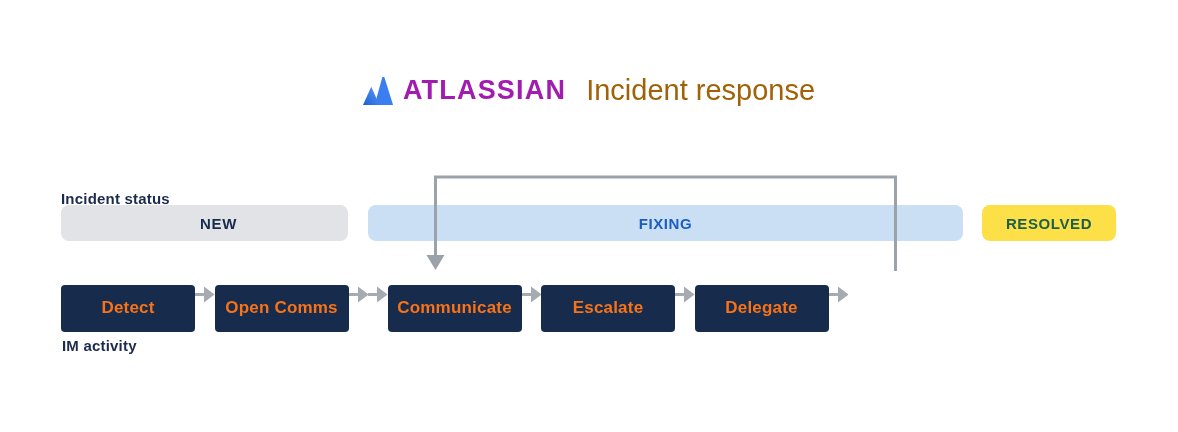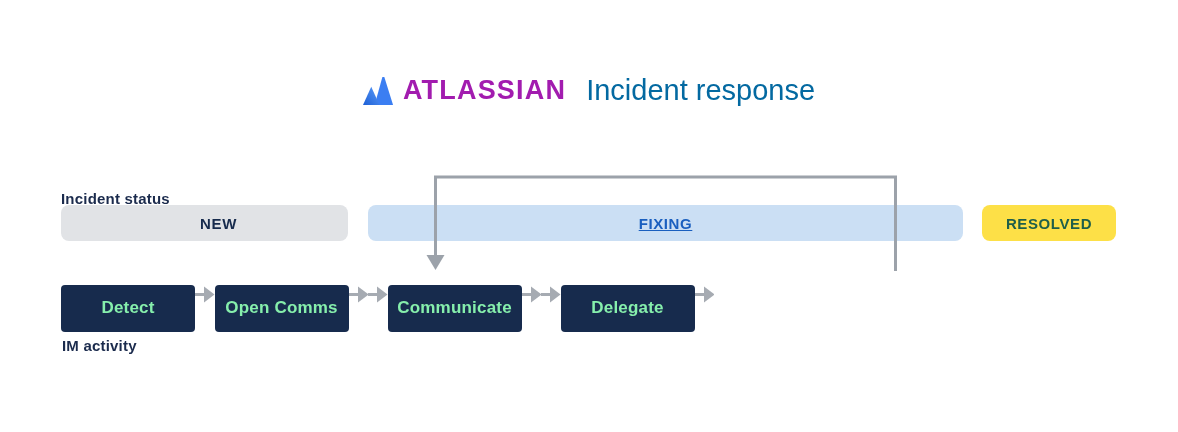--- a/index.html
+++ b/index.html
@@ -31,21 +31,21 @@
     font-size: 27px;
     font-weight: bold;
     letter-spacing: 1.2px;
     color: #a21caf;
     line-height: 1;
   }
   .page-title {
     margin-left: 20px;
     font-size: 29px;
     font-weight: 500;
-    color: #0369a1;
+    color: #a16207;
     line-height: 1;
   }
 
   
   .section-label {
     position: absolute;
     font-size: 15px;
     font-weight: bold;
     color: #1B2B4D;
     letter-spacing: 0.2px;
@@ -61,21 +61,21 @@
     border-radius: 8px;
     display: flex;
     align-items: center;
     justify-content: center;
     font-size: 15px;
     font-weight: bold;
     letter-spacing: 0.6px;
     z-index: 1;
   }
   .status-new      { left: 61px;  width: 287px; background: #E1E3E6; color: #172B4D; padding-left: 28px; }
-  .status-fixing   { left: 368px; width: 595px; background: #CBDFF4; color: #1A5FBF; text-decoration: underline; }
+  .status-fixing   { left: 368px; width: 595px; background: #CBDFF4; color: #1A5FBF; }
   .status-resolved { left: 982px; width: 134px; background: #fde047; color: #1F5F4A; }
 
   
   .loop-arrow-svg {
     position: absolute;
     left: 0; top: 0;
     width: 1178px; height: 432px;
     z-index: 2;
     pointer-events: none;
   }
@@ -92,21 +92,21 @@
     z-index: 3;
   }
   .activity-box {
     width: 134px;
     height: 47px;
     background: #172B4D;
     border-radius: 4px;
     display: flex;
     align-items: center;
     justify-content: center;
-    color: #86efac;
+    color: #f97316;
     font-size: 17px;
     font-weight: bold;
     letter-spacing: 0.2px;
     flex: none;
     margin-top: 27px;
   }
   .connector { width: 19.5px; height: 47px; flex: none; display: block; }
 </style>
 </head>
 <body>
@@ -152,20 +152,21 @@
     </svg>
     <svg class="connector" viewBox="0 0 19.5 47" aria-hidden="true">
       <line x1="0" y1="23.5" x2="9.5" y2="23.5" stroke="#A6ABB2" stroke-width="3"></line>
       <polygon points="9,15.5 9,31.5 19.5,23.5" fill="#A6ABB2"></polygon>
     </svg>
     <div class="activity-box">Communicate</div>
     <svg class="connector" viewBox="0 0 19.5 47" aria-hidden="true">
       <line x1="0" y1="23.5" x2="9.5" y2="23.5" stroke="#A6ABB2" stroke-width="3"></line>
       <polygon points="9,15.5 9,31.5 19.5,23.5" fill="#A6ABB2"></polygon>
     </svg>
+    <div class="activity-box">Escalate</div>
     <svg class="connector" viewBox="0 0 19.5 47" aria-hidden="true">
       <line x1="0" y1="23.5" x2="9.5" y2="23.5" stroke="#A6ABB2" stroke-width="3"></line>
       <polygon points="9,15.5 9,31.5 19.5,23.5" fill="#A6ABB2"></polygon>
     </svg>
     <div class="activity-box">Delegate</div>
     <svg class="connector" viewBox="0 0 19.5 47" aria-hidden="true">
       <line x1="0" y1="23.5" x2="9.5" y2="23.5" stroke="#A6ABB2" stroke-width="3"></line>
       <polygon points="9,15.5 9,31.5 19.5,23.5" fill="#A6ABB2"></polygon>
     </svg>
   </div>

